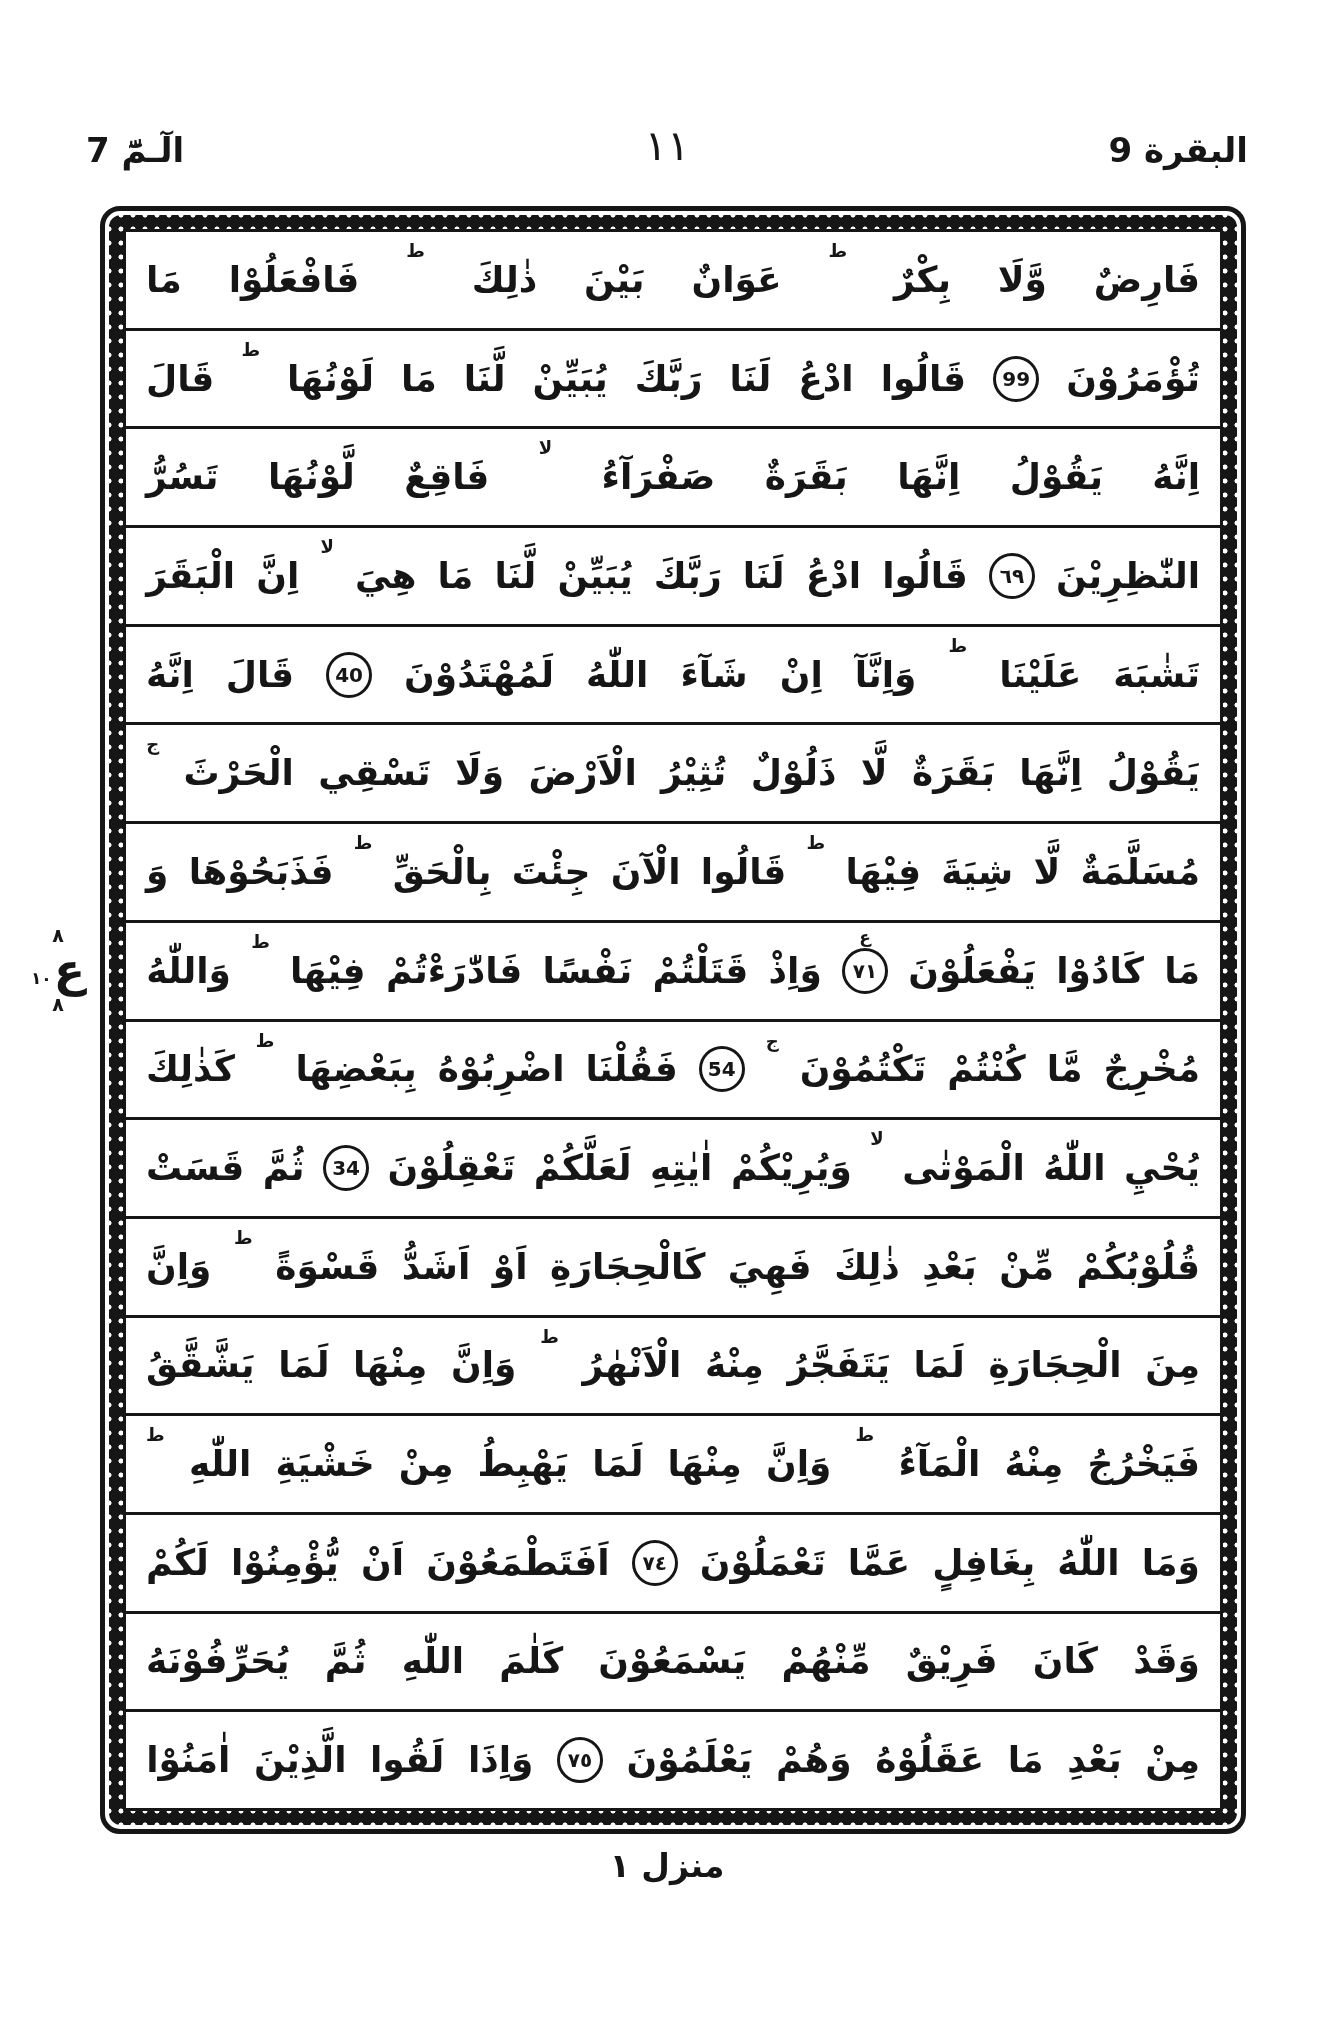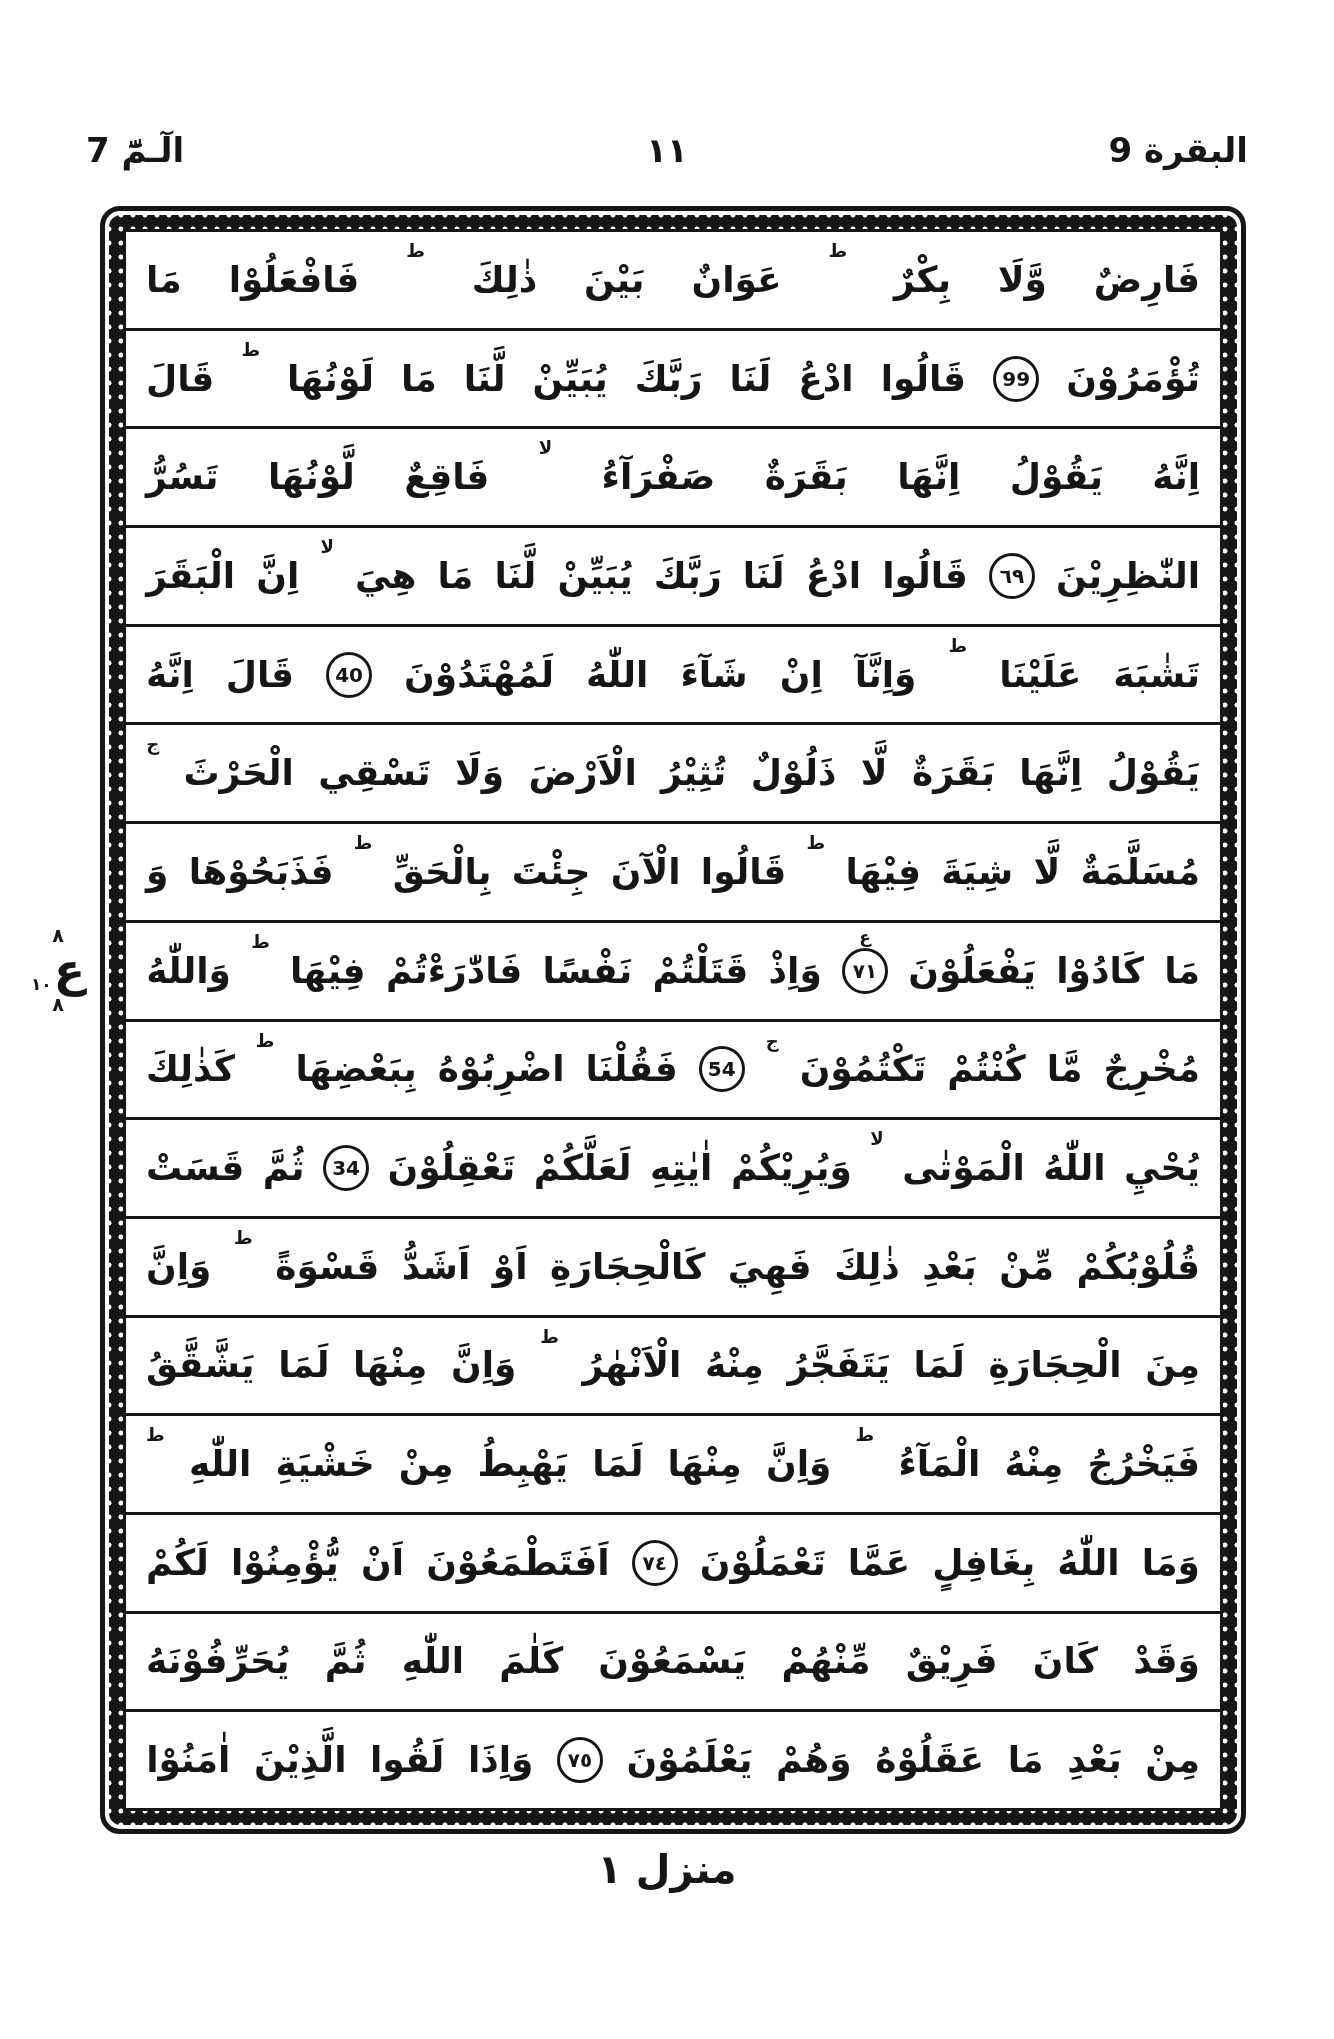--- a/index.html
+++ b/index.html
@@ -10,21 +10,21 @@
     overflow:hidden;
   }
   
   .page-head{
     position:absolute;top:108px;left:86px;right:86px;height:62px;
     display:flex;align-items:flex-end;justify-content:space-between;
     font-size:34px;font-weight:bold;direction:rtl;
   }
   .head-center{
     position:absolute;left:50%;transform:translateX(-50%);bottom:0;
-    font-size:34px;font-weight:bold;
+    font-size:42px;font-weight:normal;
   }
   
   .frame-outer{
     position:absolute;left:100px;top:206px;width:1146px;height:1628px;
     box-sizing:border-box;border:5px solid #161616;border-radius:20px;
     padding:4px;background:#ffffff;
   }
   .frame-band{
     width:100%;height:100%;box-sizing:border-box;
     background-color:#161616;
@@ -62,25 +62,25 @@
   }
   
   .ruku-marker{
     position:absolute;left:26px;top:926px;width:64px;
     display:flex;flex-direction:column;align-items:center;
     font-weight:bold;line-height:1;text-align:center;
   }
   .ruku-marker .num-top,.ruku-marker .num-bottom{font-size:19px;}
   .ruku-marker .letter-row{display:flex;direction:rtl;align-items:flex-end;gap:2px;margin:2px 0;}
   .ruku-marker .letter{font-size:46px;line-height:1;}
-  .ruku-marker .num-mid{font-size:17px;}
+  .ruku-marker .num-mid{font-size:17px;margin-bottom:6px;}
   
   .manzil-footer{
     position:absolute;top:1846px;left:0;width:100%;
-    text-align:center;font-size:40px;font-weight:bold;
+    text-align:center;font-size:33px;font-weight:bold;
   }
 </style>
 </head>
 <body>
 
 <div class="page-head">
   <span>البقرة 9</span>
   <span class="head-center">١١</span>
   <span>الٓـمّٓ 7</span>
 </div>

